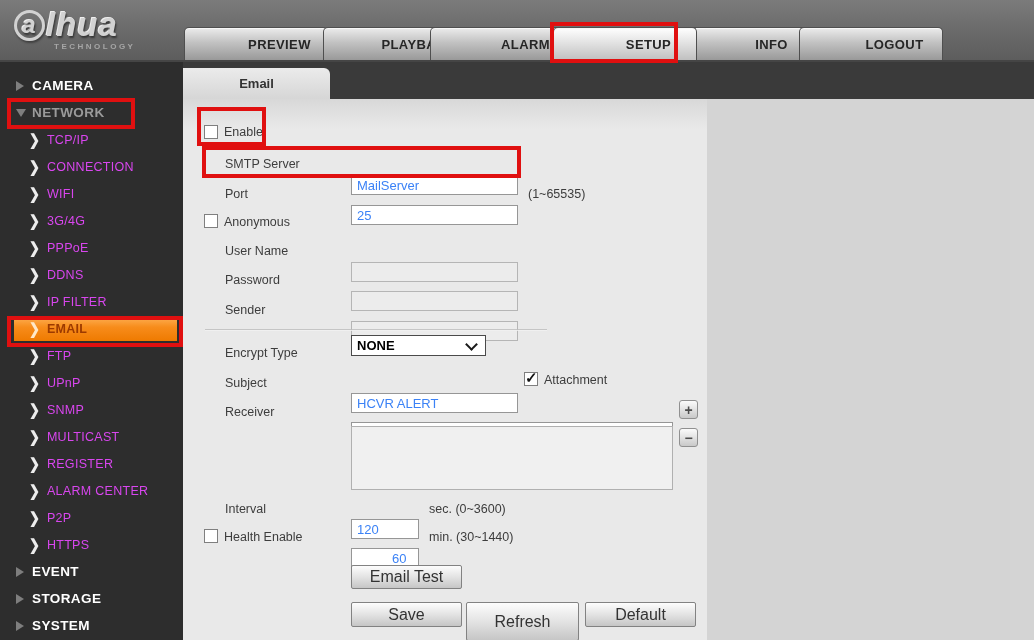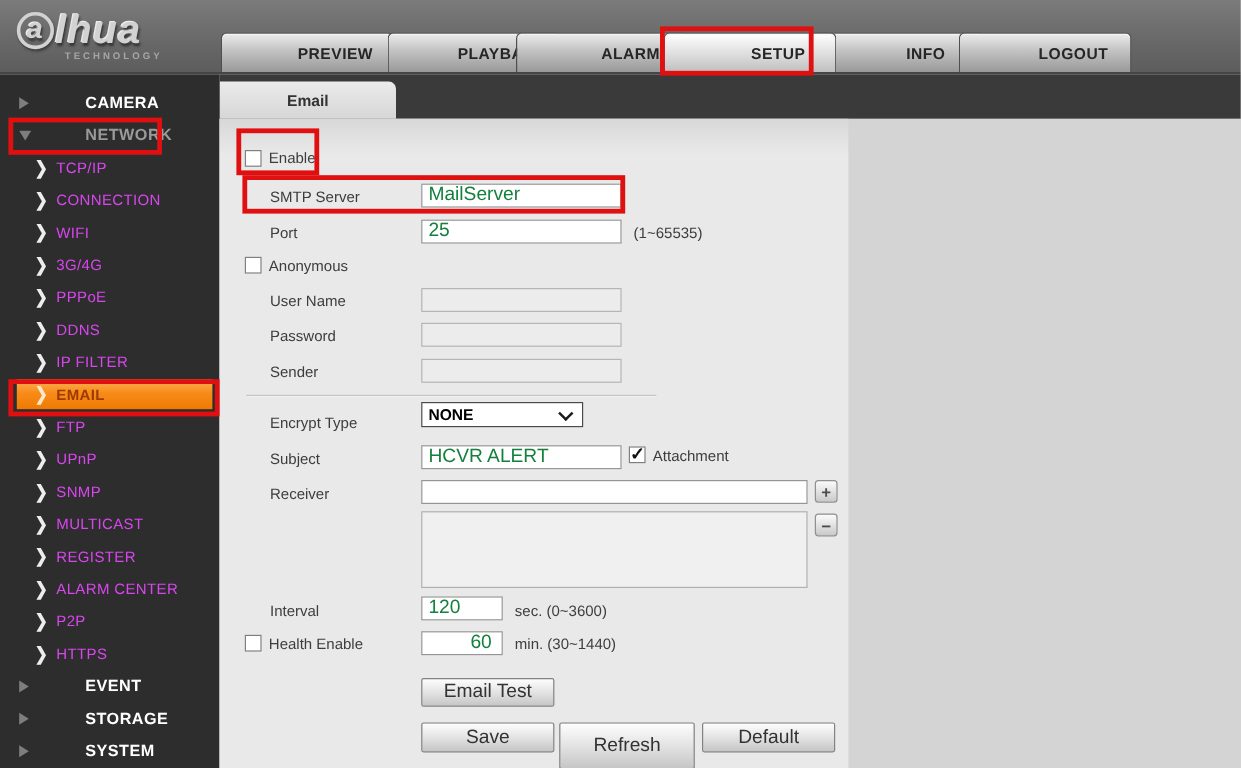--- a/index.html
+++ b/index.html
@@ -32,37 +32,37 @@
             font-size:13px; font-weight:bold; color:#333; }
 
   
   .sidebar { position:absolute; left:0; top:62px; width:183px; height:578px; background:#2d2d2d; padding-top:10px; }
   .s-top, .s-sub { height:27px; display:flex; align-items:center; cursor:pointer; }
   .s-top { padding-left:16px; }
   .s-sub { padding-left:29px; }
   .tri { width:0; height:0; margin-right:8px; }
   .tri.right { border-left:8px solid #7e7e7e; border-top:5px solid transparent; border-bottom:5px solid transparent; }
   .tri.down  { border-top:8px solid #7e7e7e; border-left:5px solid transparent; border-right:5px solid transparent; margin-right:6px; }
-  .s-top .s-lbl { color:#ffffff; font-size:13.5px; font-weight:bold; letter-spacing:.4px;margin-left:39px; }
+  .s-top .s-lbl { color:#ffffff; font-size:13.5px; font-weight:bold; letter-spacing:.4px; }
   .s-top.dim .s-lbl { color:#9a9a9a; }
   .chev { color:#ededed; font-weight:bold; font-size:13px; margin-right:7px; transform:scaleY(1.15); }
   .s-sub .s-lbl { color:#d946ef; font-size:12.5px; letter-spacing:.3px; }
   .s-sub.selected { margin:1px 6px 1px 14px; height:25px; padding-left:15px;
                     background:linear-gradient(180deg,#ffb257 0%,#f78c1b 45%,#ef7a00 100%); }
   .s-sub.selected .s-lbl { color:#9c3a00; font-weight:bold; }
   .s-sub.selected .chev { color:#ffe8c8; }
 
   
   .content { position:absolute; left:183px; top:99px; width:851px; height:541px; background:#d4d4d4; }
   .panel { position:absolute; left:0; top:0; width:524px; height:541px;
            background:linear-gradient(180deg,#d8d8d8 0px,#e9e9e9 30px); }
   .flabel { position:absolute; font-size:12.5px; color:#3d3d3d; white-space:nowrap; }
   .hint { position:absolute; font-size:12.5px; color:#3d3d3d; white-space:nowrap; }
   .tfield { position:absolute; height:20px; border:1px solid #969696; background:#fff; font-family:"Liberation Sans",sans-serif;
-            font-size:16px; color:#15803d; padding:0 5px; outline:none; }
+            font-size:13px; color:#3b82f6; padding:0 5px; outline:none;margin-top:22px; }
   .tfield.dim { background:#ececec; border-color:#b5b5b5; }
   .cbox { position:absolute; width:14px; height:14px; background:#fff; border:1px solid #7f7f7f; cursor:pointer; }
   .cbox .check { position:absolute; left:0px; top:-4px; font-size:15px; font-weight:bold; color:#111; }
   .selbox { position:absolute; height:21px; border:1px solid #4a4a4a; background:#fff; cursor:pointer;
             font-size:13px; font-weight:bold; color:#000; padding:2px 0 0 5px; }
   .selbox .sel-arrow { position:absolute; right:9px; top:4px; width:9px; height:9px;
                        border-right:2px solid #1a1a1a; border-bottom:2px solid #1a1a1a; transform:rotate(45deg); }
   .listbox { position:absolute; background:#f0f0f0; border:1px solid #b0b0b0; }
   .sqbtn { position:absolute; width:19px; height:19px; border:1px solid #909090; border-radius:3px;
            background:linear-gradient(180deg,#fbfbfb,#c9c9c9); color:#4d4d4d; font-size:14px; font-weight:bold;

